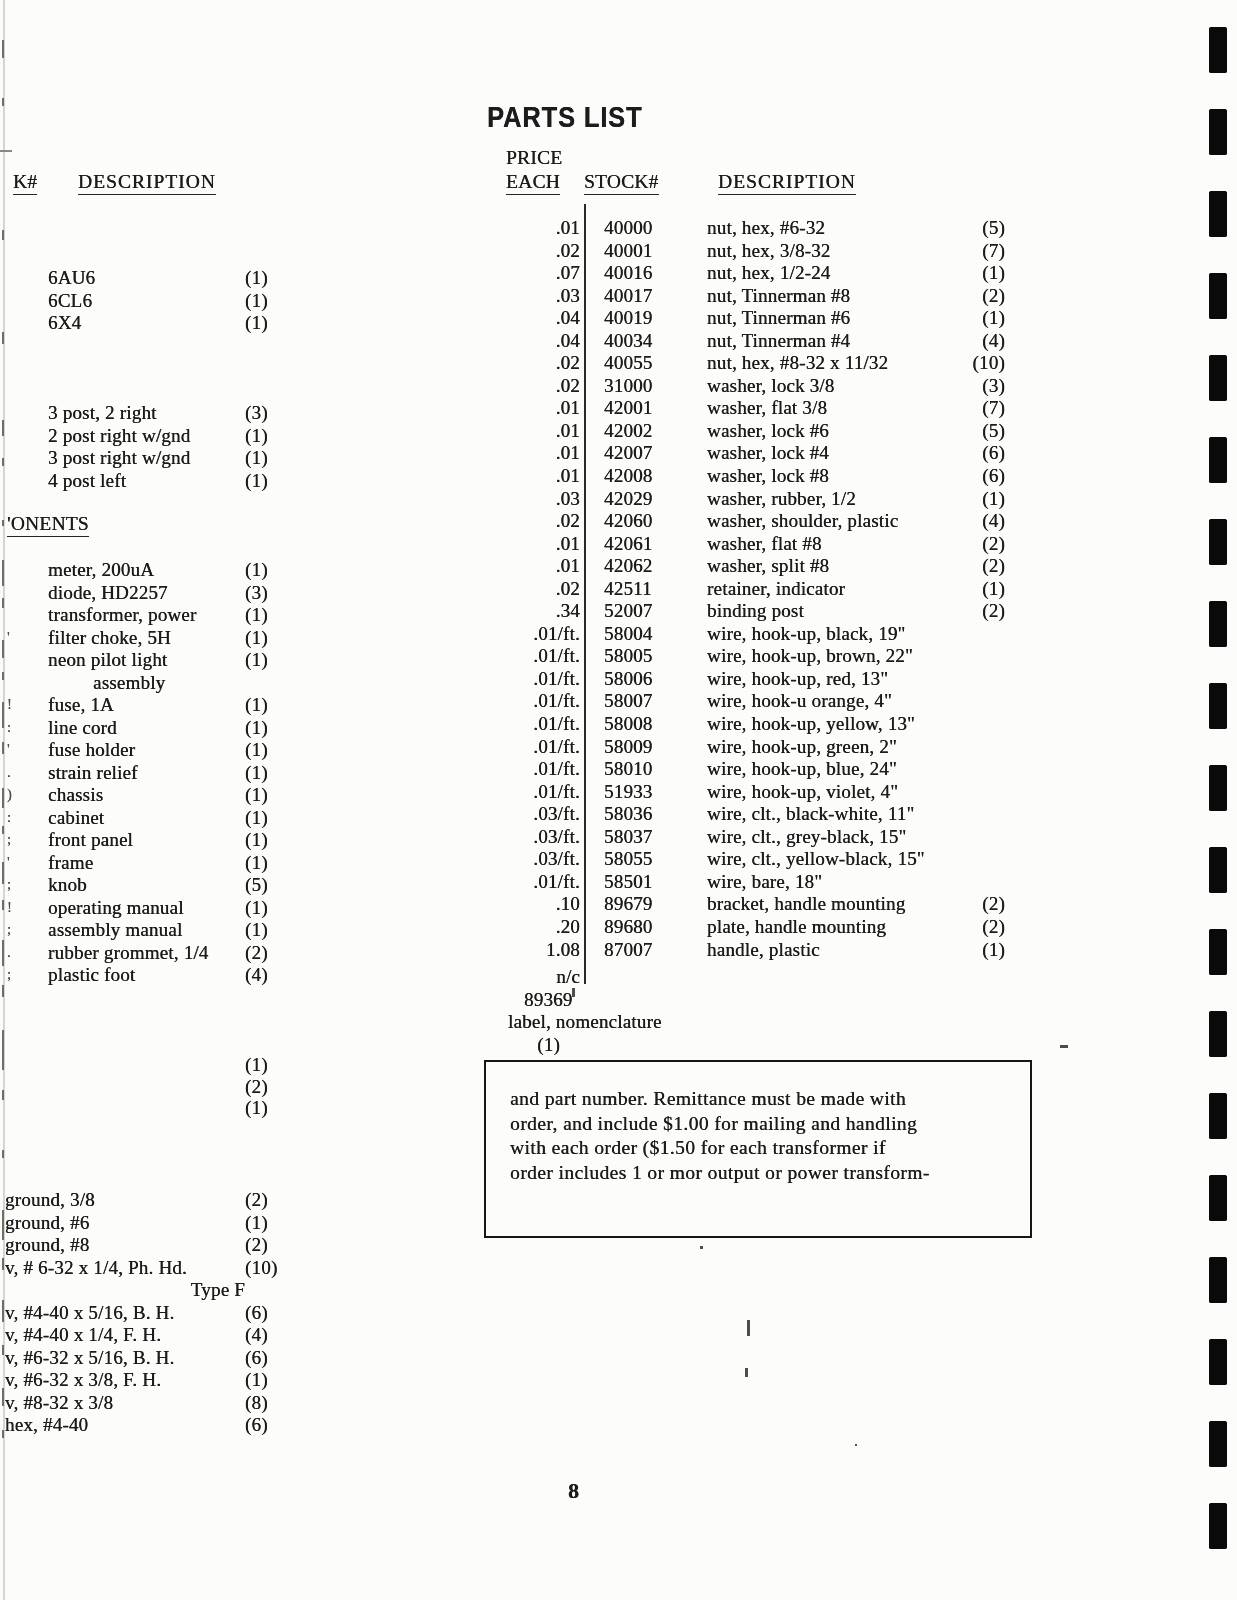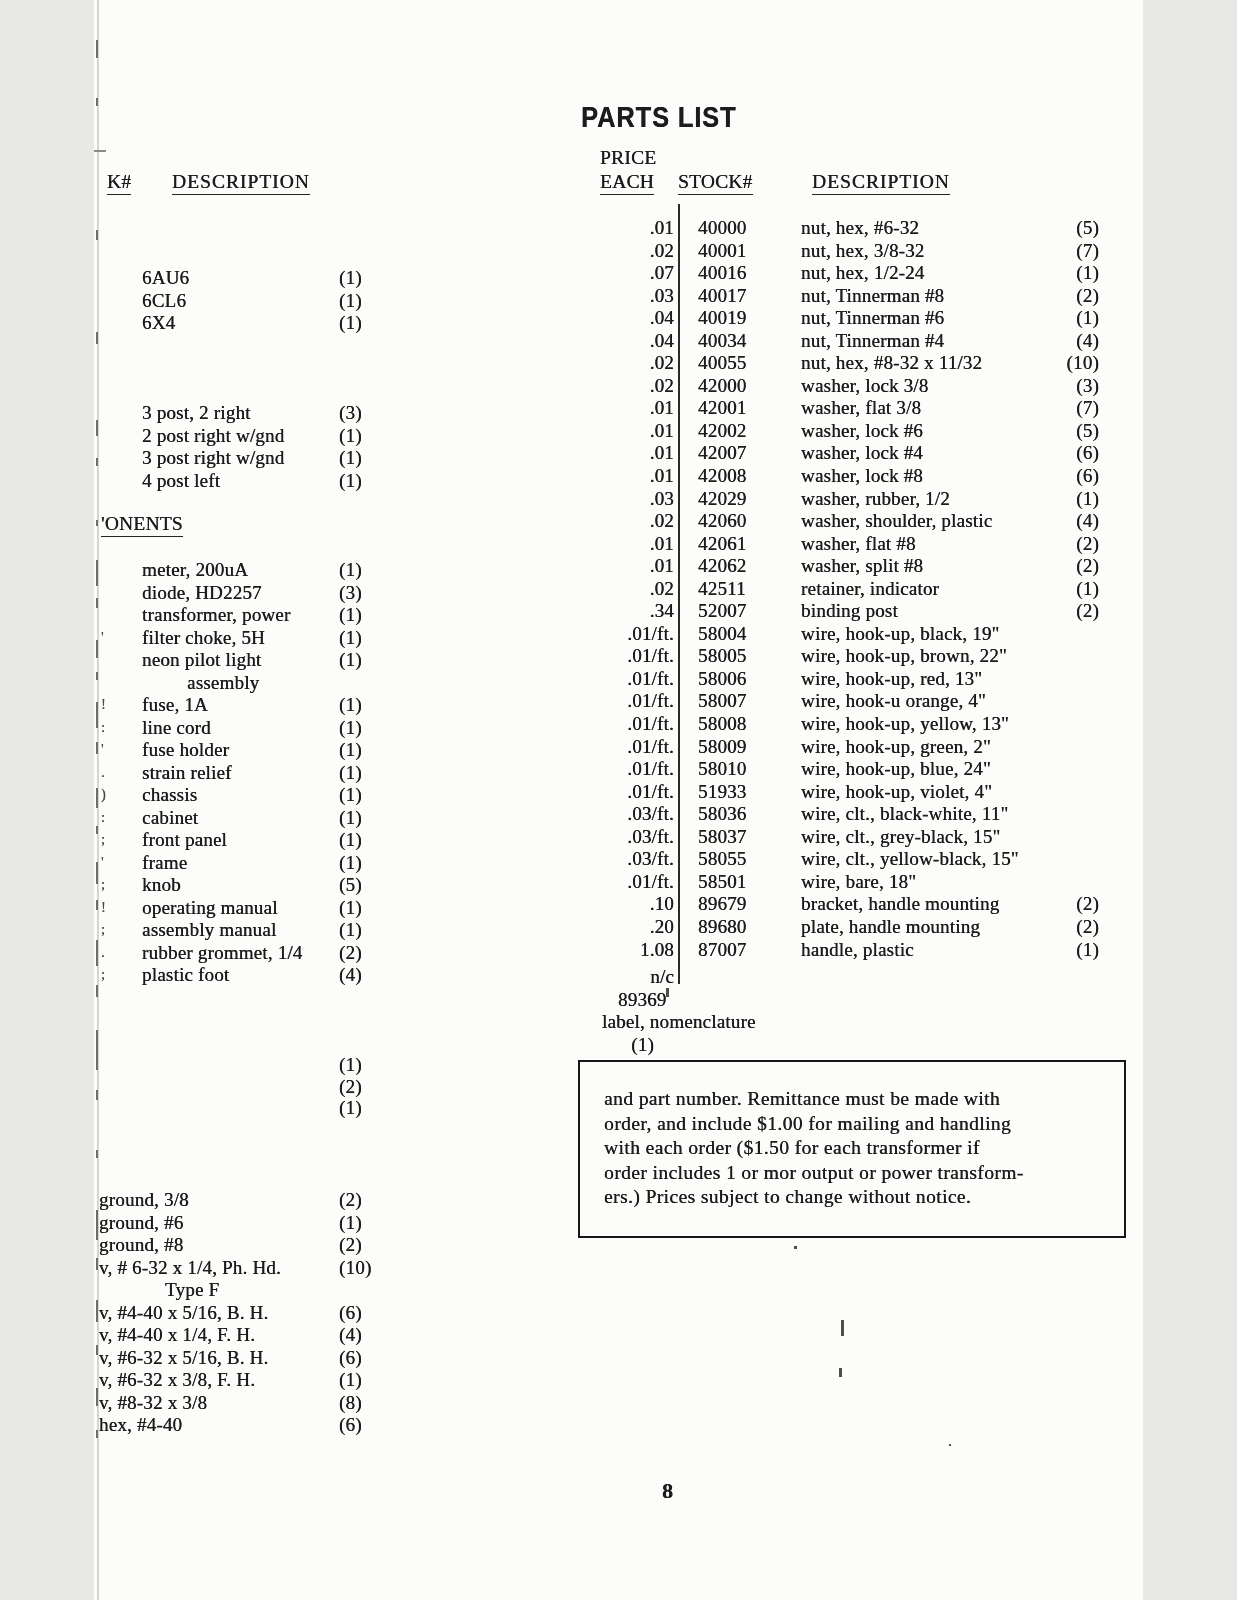--- a/index.html
+++ b/index.html
@@ -1,17 +1,17 @@
 <!DOCTYPE html>
 <html><head>
 <meta charset="utf-8">
 <style>
   html,body{margin:0;padding:0;background:#e8e8e4;}
   .page{
-    position:relative; width:1049px; height:1600px; margin:0 auto;
+    position:relative; width:1237px; height:1600px; margin:0 auto;
     background:#fcfcfa; overflow:hidden; color:#1c1c1c;
     font-family:"Liberation Serif","DejaVu Serif",serif;
     font-size:19px; letter-spacing:0.2px;
   }
   .ink{ text-shadow:0.3px 0 0 currentColor; }
   .abs{ position:absolute; }
   .nowrap{ white-space:nowrap; }
 
   
   .title{
@@ -33,21 +33,21 @@
   .rt-stock{ width:95px; margin-left:24px; }
   .rt-desc{ flex:1; margin-left:8px; overflow:visible; }
   .rt-qty{ width:60px; text-align:right; }
   .gap-top{ margin-top:5px;flex-direction:column; }
 
   .lt-frag{ width:41px; font-size:14px; color:#4a4a46; }
   .lt-desc{ width:197px; }
   .lt-qty{ width:55px; }
   .hw .lt-desc{ width:240px; }
   .indent .lt-desc{ padding-left:45px; width:152px; }
-  .hw .indent .lt-desc{ padding-left:66px; width:174px; }
+  .hw .indent .lt-desc{ padding-left:66px; width:174px;text-align:right; }
 
   
   .vdivider{ width:2px; background:#2a2a2a; }
 
   
   .note-box{
     border:2.5px solid #161616;
     box-sizing:border-box;
   }
   .note-box .lines{ padding:25px 18px 0 24px; }
@@ -375,21 +375,21 @@
         <span class="rt-qty">(4)</span>
       </div>
       <div class="trow">
         <span class="rt-price">.02</span>
         <span class="rt-stock">40055</span>
         <span class="rt-desc">nut, hex, #8-32 x 11/32</span>
         <span class="rt-qty">(10)</span>
       </div>
       <div class="trow">
         <span class="rt-price">.02</span>
-        <span class="rt-stock">42000</span>
+        <span class="rt-stock">31000</span>
         <span class="rt-desc">washer, lock 3/8</span>
         <span class="rt-qty">(3)</span>
       </div>
       <div class="trow">
         <span class="rt-price">.01</span>
         <span class="rt-stock">42001</span>
         <span class="rt-desc">washer, flat 3/8</span>
         <span class="rt-qty">(7)</span>
       </div>
       <div class="trow">
@@ -543,21 +543,20 @@
         <span class="rt-qty">(1)</span>
       </div>
     </div>
 
   <div class="abs note-box" style="left:484px; top:1060px; width:548px; height:178px;">
     <div class="lines ink">
       <div>and part number.  Remittance must be made with</div>
       <div>order, and include $1.00 for mailing and handling</div>
       <div>with each order ($1.50 for each transformer if</div>
       <div>order includes 1 or mor output or power transform-</div>
-      <div>ers.)  Prices subject to change without notice.</div>
     </div>
   </div>
 
   <div class="abs pagenum ink" style="left:568px; top:1478px;">8</div>
 
   <div class="speck" style="left:1060px; top:1045px; width:8px; height:2.5px;"></div>
   <div class="speck" style="left:747px; top:1320px; width:3px; height:16px;"></div>
   <div class="speck" style="left:745px; top:1368px; width:3px; height:9px;"></div>
   <div class="speck" style="left:700px; top:1246px; width:3px; height:3px;"></div>
   <div class="speck" style="left:855px; top:1444px; width:2px; height:2px;"></div>

